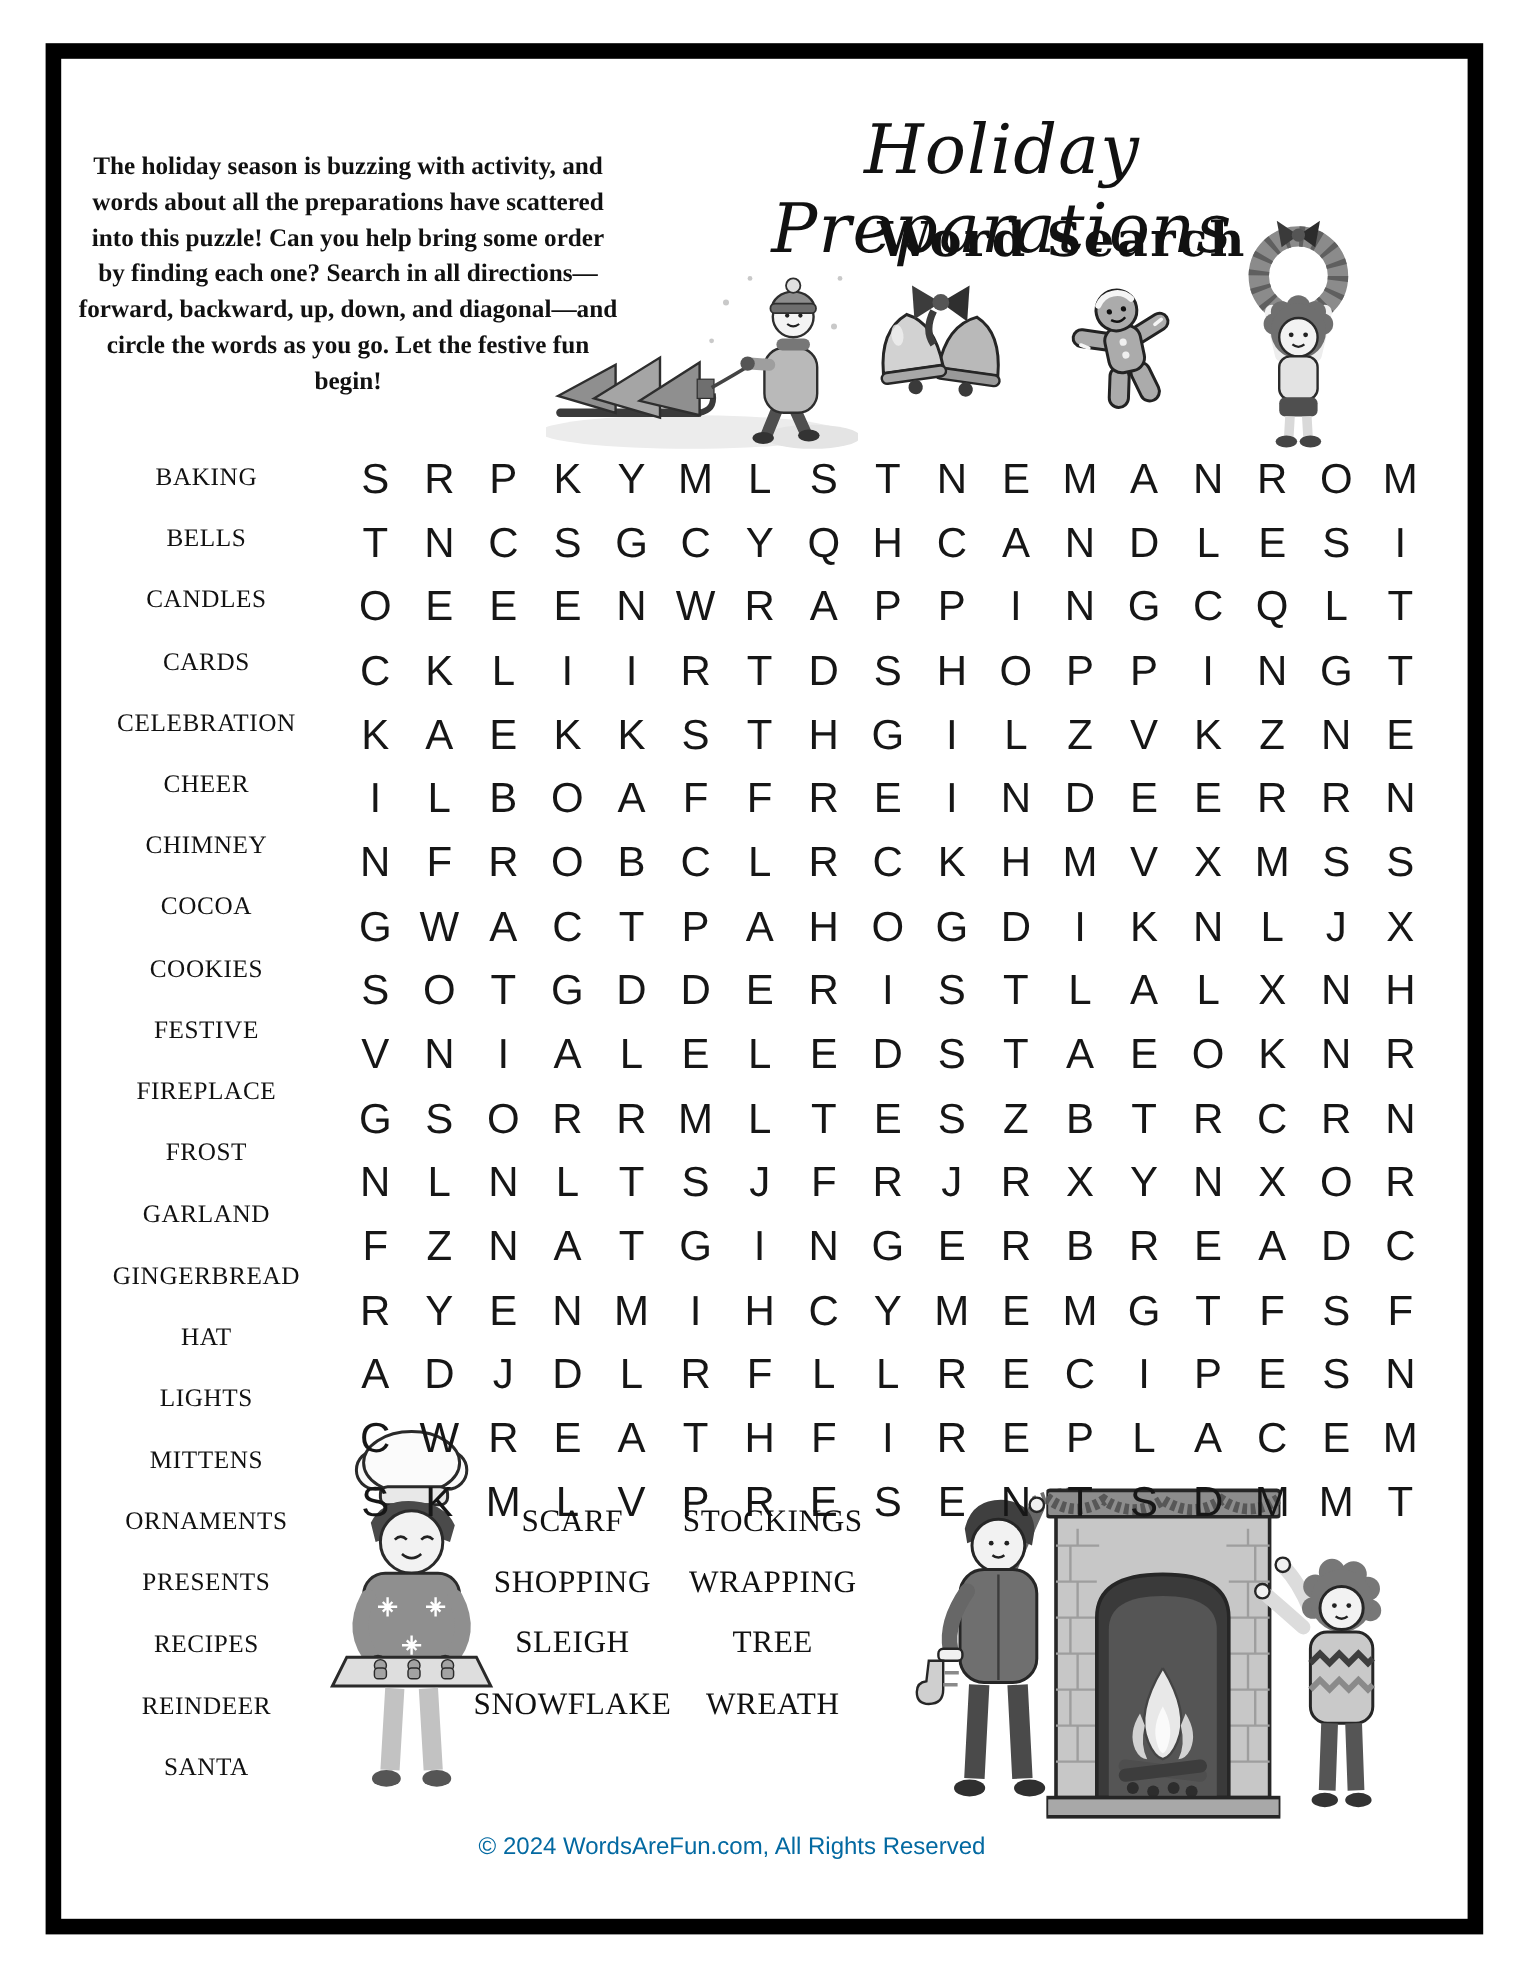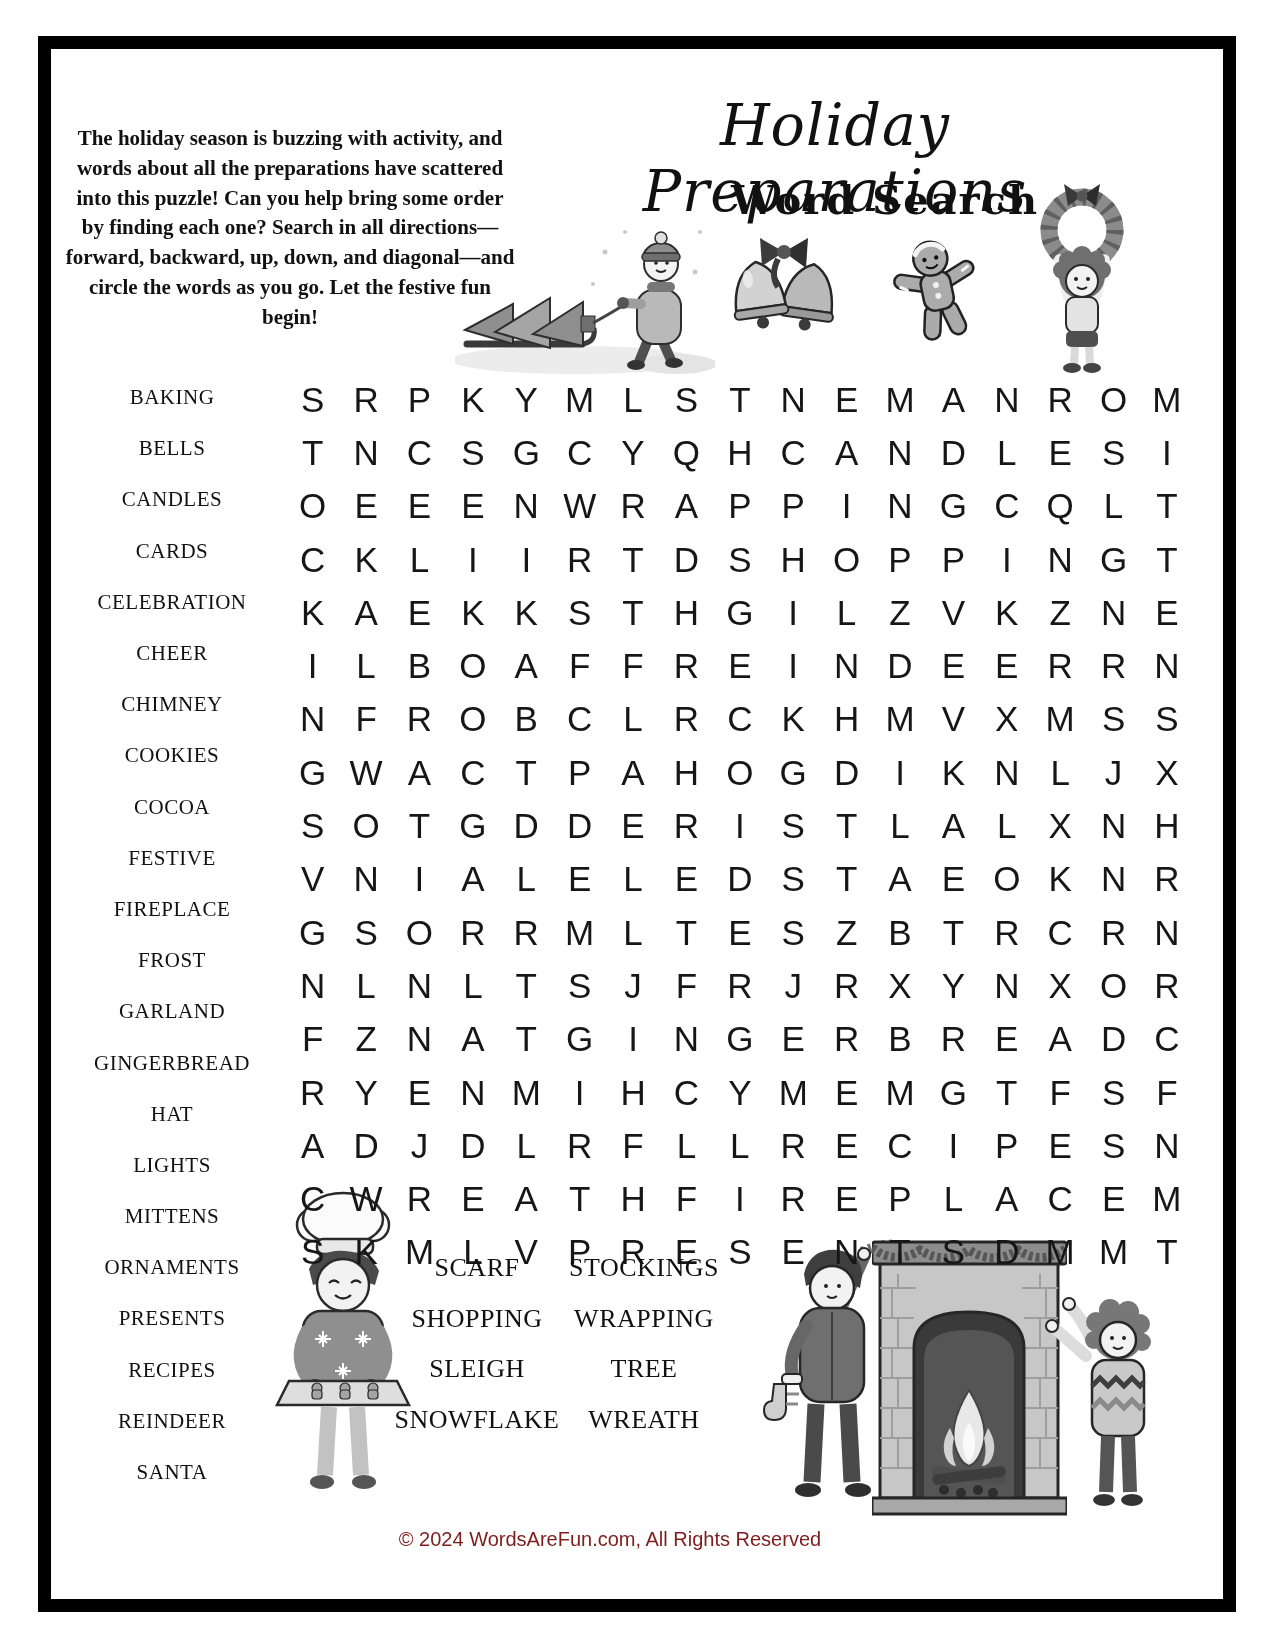--- a/index.html
+++ b/index.html
@@ -16,21 +16,21 @@
          font-family:"Liberation Serif",serif;font-size:21px;letter-spacing:.5px;}
   .grid{position:absolute;left:286px;top:373px;}
   .grid-row{display:flex;height:53.3px;}
   .cell{width:53.4px;display:flex;align-items:center;justify-content:center;
         font-family:"Liberation Sans",sans-serif;font-size:35px;color:#161616;}
   .words-bottom-1{position:absolute;left:388px;top:1243px;width:178px;}
   .words-bottom-2{position:absolute;left:560px;top:1243px;width:168px;}
   .words-bottom-1 .word,.words-bottom-2 .word{height:50.6px;display:flex;align-items:center;justify-content:center;
         font-family:"Liberation Serif",serif;font-size:26px;letter-spacing:.5px;}
   .copyright{position:absolute;left:300px;top:1528px;width:620px;text-align:center;
-        font-family:"Liberation Sans",sans-serif;font-size:20px;color:#7f1d1d;}
+        font-family:"Liberation Sans",sans-serif;font-size:20px;color:#0369a1;}
   .illus{position:absolute;}
 </style>
 </head>
 <body>
 
 <div class="page">
   <div class="frame"></div>
 
   <div class="intro">The holiday season is buzzing with activity, and words about all the preparations have scattered into this puzzle! Can you help bring some order by finding each one? Search in all directions—forward, backward, up, down, and diagonal—and circle the words as you go. Let the festive fun begin!</div>
 
@@ -231,22 +231,22 @@
   </svg>
 
   <div class="words-left">
       <div class="word">BAKING</div>
       <div class="word">BELLS</div>
       <div class="word">CANDLES</div>
       <div class="word">CARDS</div>
       <div class="word">CELEBRATION</div>
       <div class="word">CHEER</div>
       <div class="word">CHIMNEY</div>
+      <div class="word">COCOA</div>
       <div class="word">COOKIES</div>
-      <div class="word">COCOA</div>
       <div class="word">FESTIVE</div>
       <div class="word">FIREPLACE</div>
       <div class="word">FROST</div>
       <div class="word">GARLAND</div>
       <div class="word">GINGERBREAD</div>
       <div class="word">HAT</div>
       <div class="word">LIGHTS</div>
       <div class="word">MITTENS</div>
       <div class="word">ORNAMENTS</div>
       <div class="word">PRESENTS</div>

